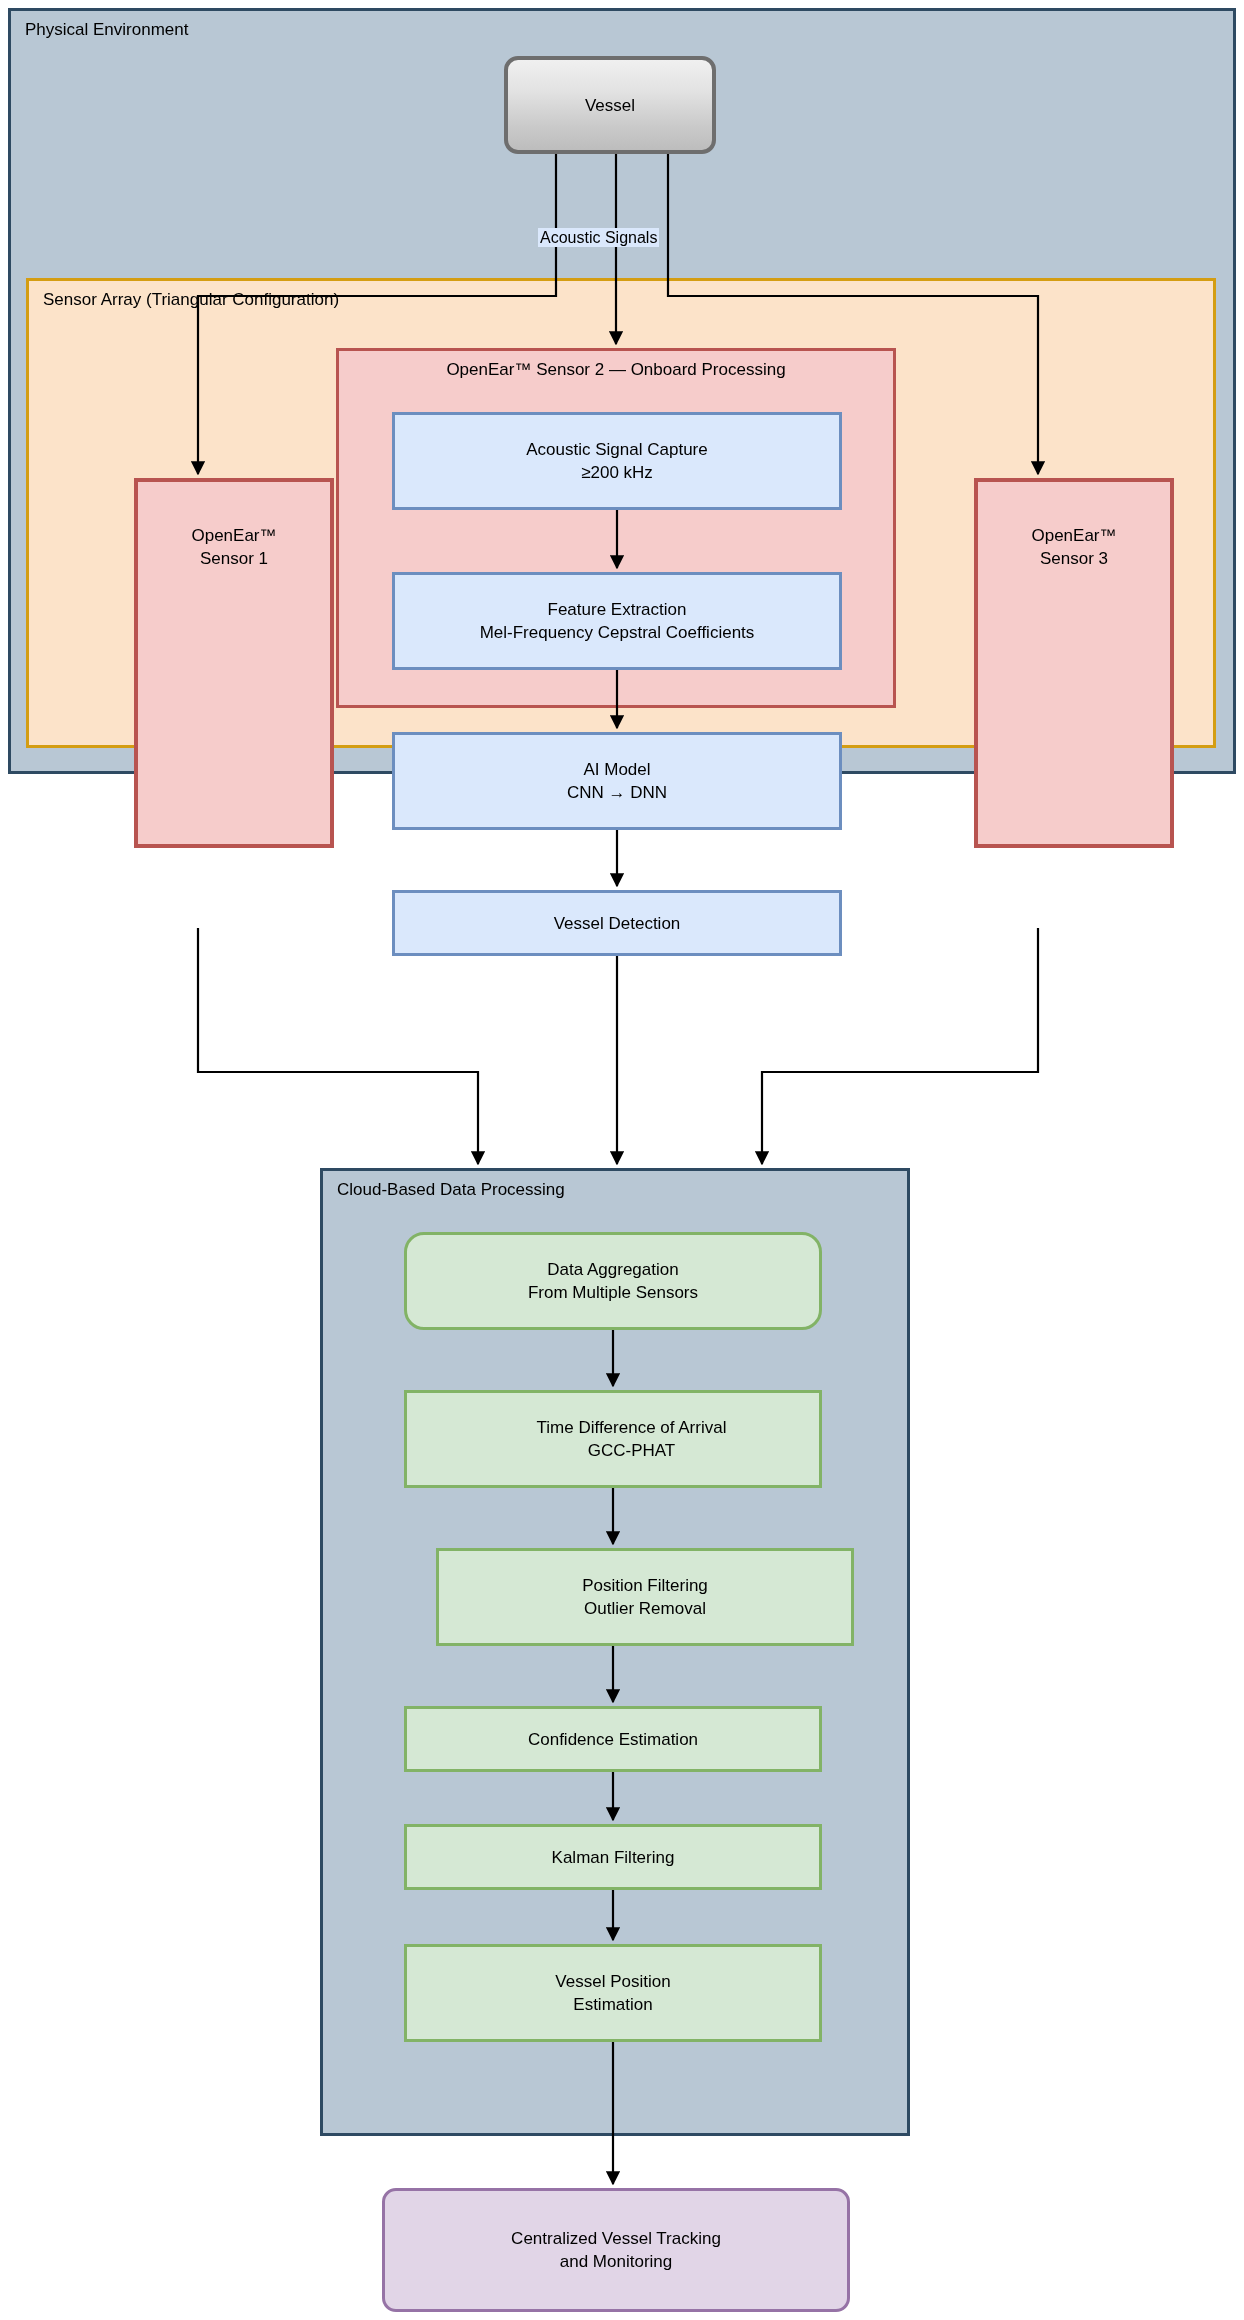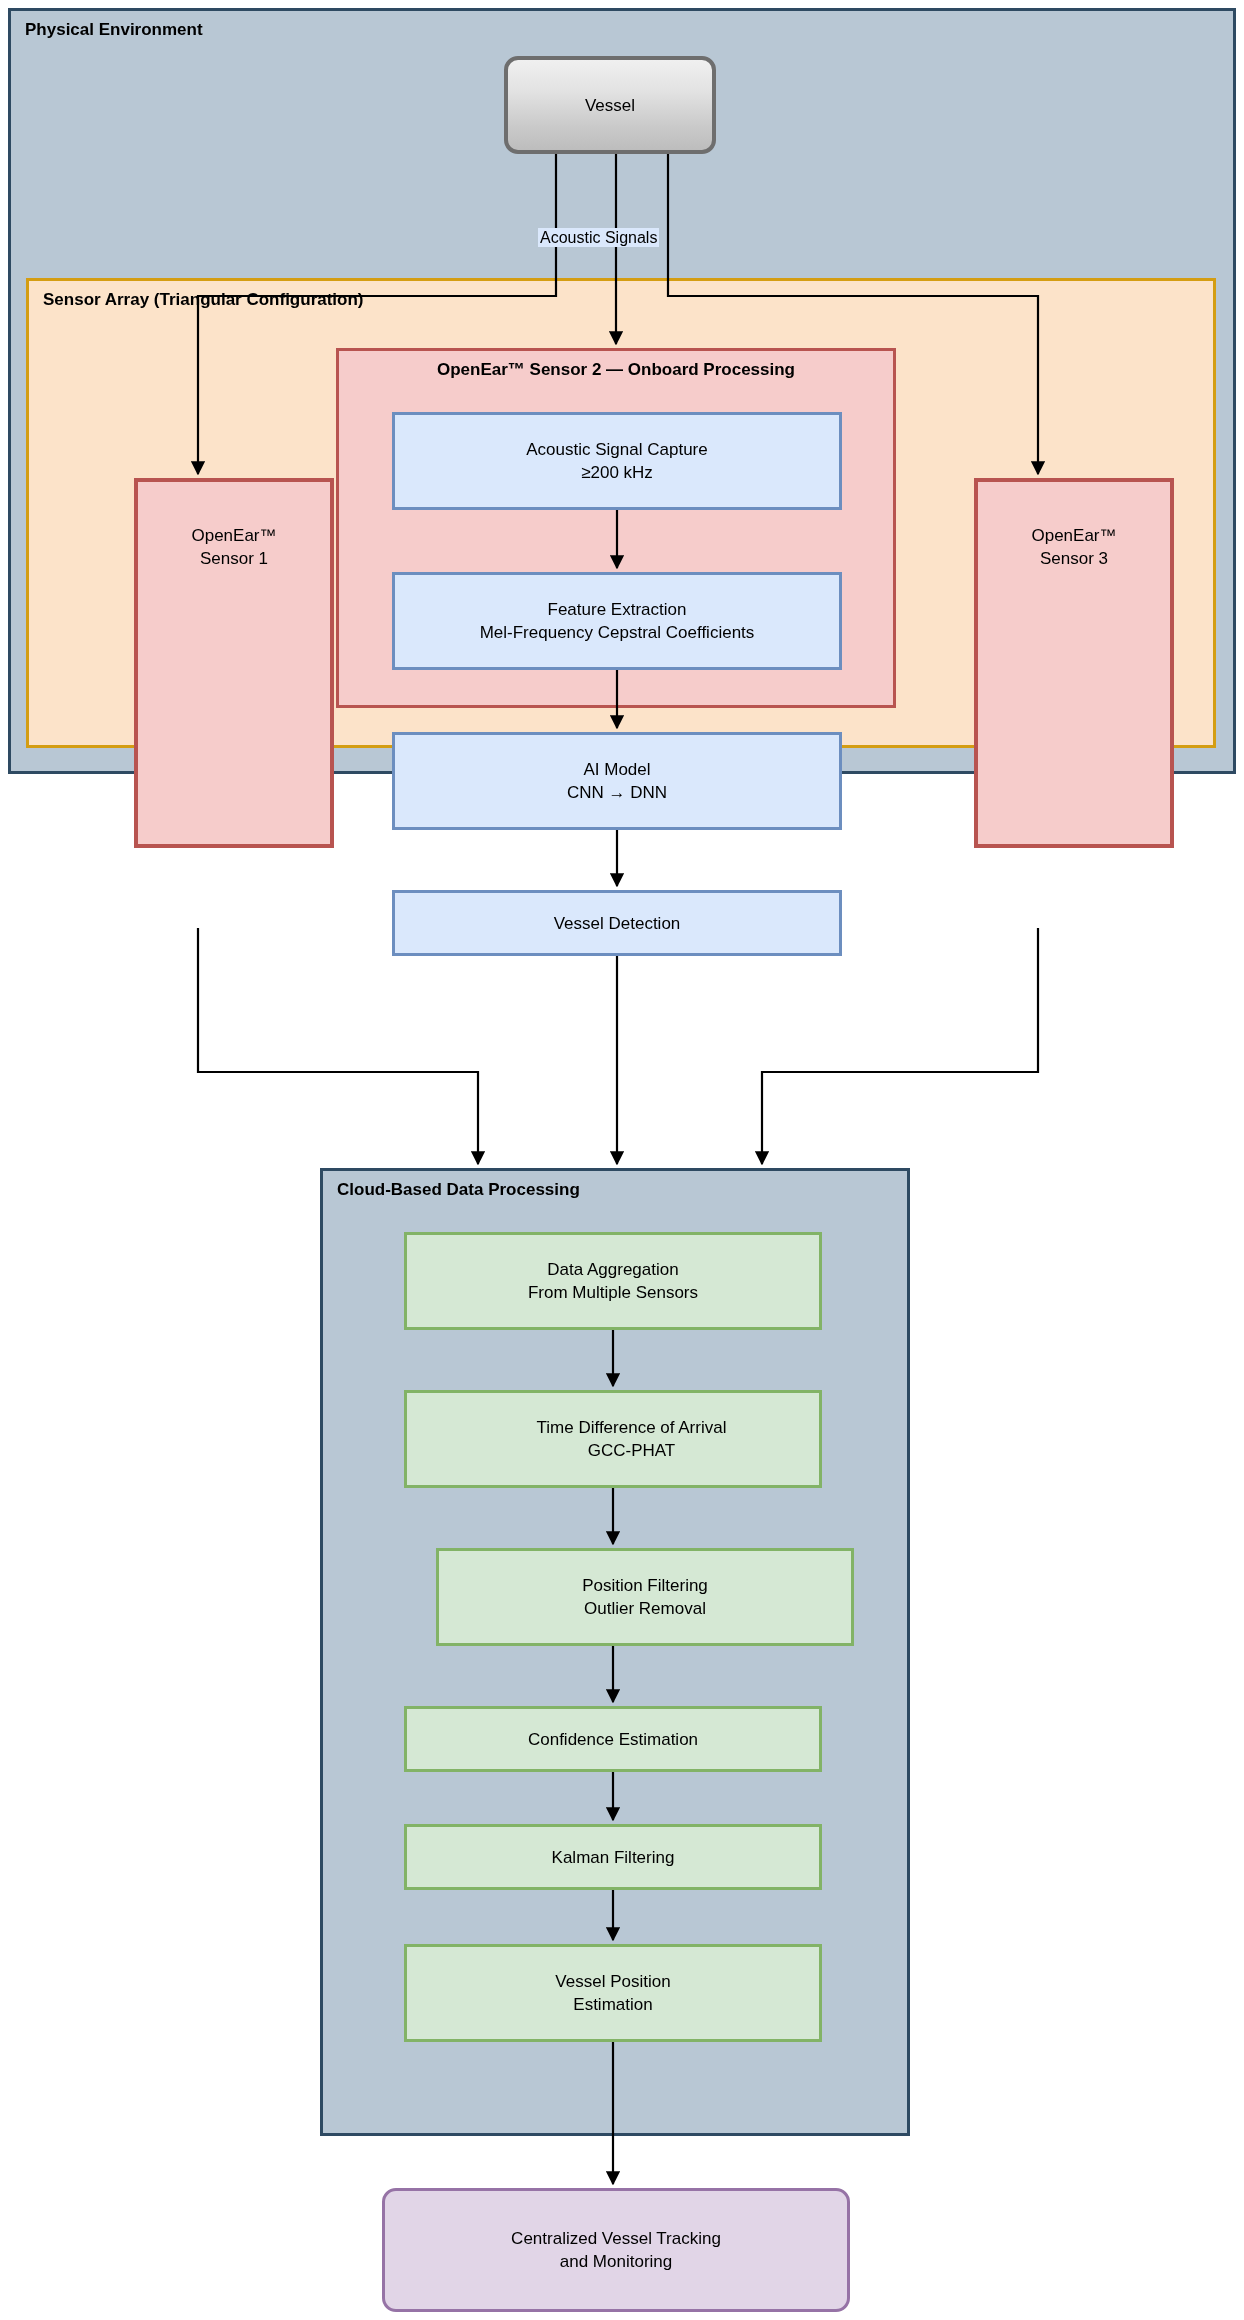--- a/index.html
+++ b/index.html
@@ -43,21 +43,20 @@
   }
 
   .group-title {
     position: absolute;
     left: 14px;
     top: 9px;
     font-size: 17px;
     line-height: 20px;
     white-space: nowrap;
     color: #000;
-    font-weight: bold;
   }
   .group-title.centered {
     left: 0; right: 0;
     text-align: center;
   }
 
   
   .node {
     display: flex;
     align-items: center;
@@ -93,21 +92,21 @@
   .n-capture   { top: 412px; height: 98px; }
   .n-feature   { top: 572px; height: 98px; }
   .n-ai        { top: 732px; height: 98px; }
   .n-detect    { top: 890px; height: 66px; }
 
   .node-green {
     left: 404px; width: 418px;
     background: #d5e8d4;
     border: 3px solid #82b366;
   }
-  .n-agg       { top: 1232px; height: 98px; }
+  .n-agg       { top: 1232px; height: 98px; border-radius: 20px; }
   .n-tdoa      { top: 1390px; height: 98px; padding-left: 37px; }
   .n-posfilter { top: 1548px; height: 98px; margin-left: 32px; }
   .n-conf      { top: 1706px; height: 66px; }
   .n-kalman    { top: 1824px; height: 66px; }
   .n-vesselpos { top: 1944px; height: 98px; }
 
   .node-final {
     left: 382px; top: 2188px; width: 468px; height: 124px;
     background: #e1d5e7;
     border: 3px solid #9673a6;

